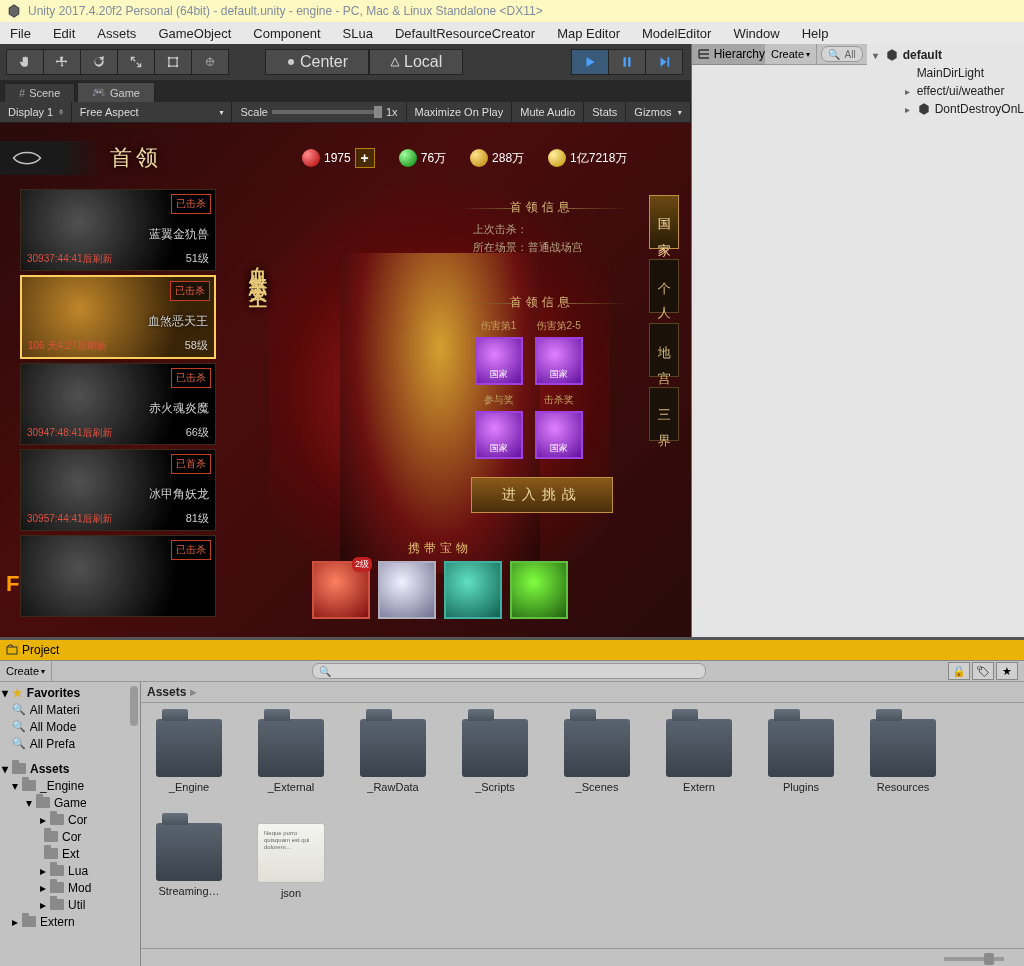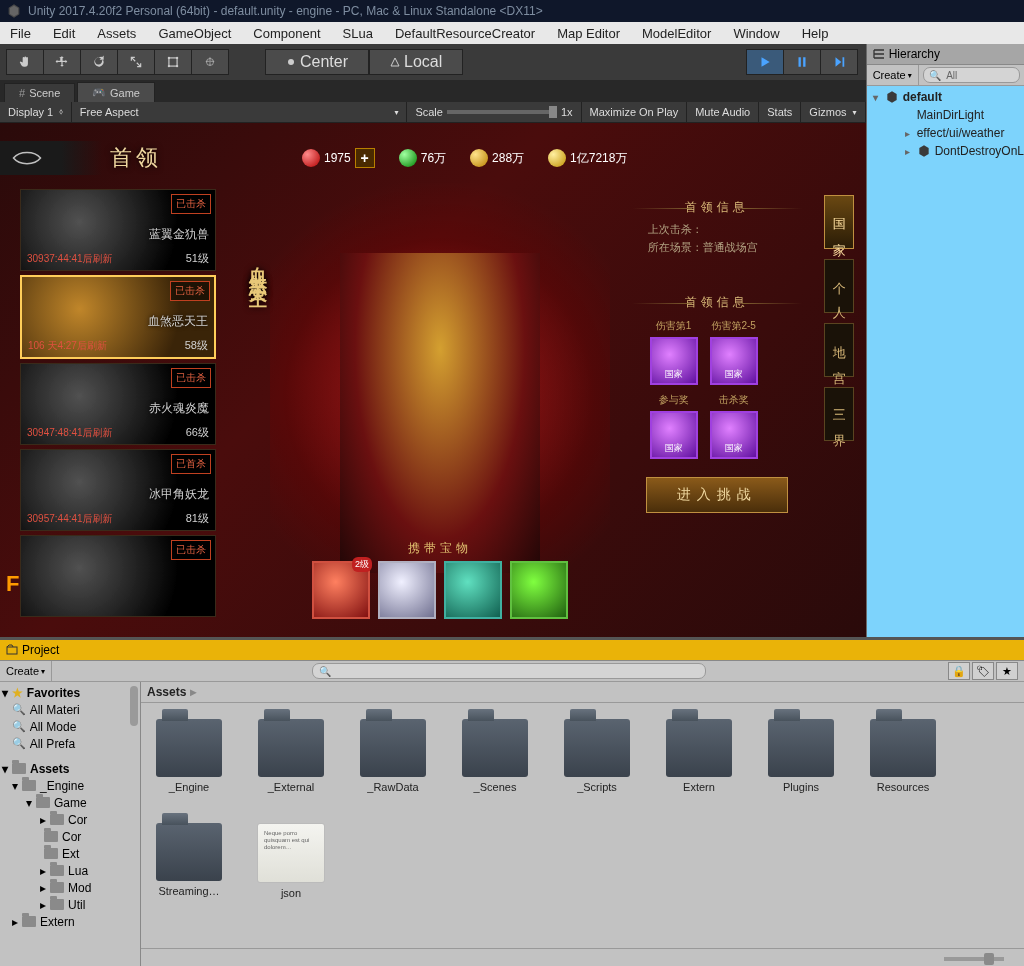--- a/index.html
+++ b/index.html
@@ -1,16 +1,16 @@
 <!DOCTYPE html>
 <html><head>
 <meta charset="utf-8">
 <style>
 html,body{margin:0;padding:0;font-family:Arial,"Microsoft YaHei",sans-serif;font-size:12px;background:#c0c0c0;width:1024px;height:966px;overflow:hidden}
-.titlebar{height:22px;background:#0f172a;display:flex;align-items:center;gap:6px;padding:0 6px;font-size:12px;color:#7e8da0}
+.titlebar{height:22px;background:#fef9c3;display:flex;align-items:center;gap:6px;padding:0 6px;font-size:12px;color:#7e8da0}
 .titlebar svg{width:16px;height:16px}
 .menubar{height:22px;background:#e8e8e8;display:flex;align-items:center;padding:0 10px;gap:22px;font-size:13px;color:#222}
 .menubar span{cursor:default}
 .top-area{display:flex;height:593px}
 .left-pane{width:872px;display:flex;flex-direction:column;background:#282828}
 .toolbar-row{height:30px;background:#3a3a3a;display:flex;align-items:center;padding:3px 6px;gap:6px;position:relative}
 .btn-group{display:flex}
 .tool-btn{width:36px;height:24px;background:#4b4b4b;border:1px solid #222;display:flex;align-items:center;justify-content:center;border-right:none}
 .tool-btn:last-child{border-right:1px solid #222}
 .tool-btn svg{width:14px;height:14px;fill:#ccc}
@@ -79,21 +79,21 @@
 .gem-section{position:absolute;left:280px;bottom:18px;width:320px}
 .gem-title{color:#e0c070;font-size:12px;text-align:center;margin-bottom:4px;letter-spacing:4px}
 .gem-row{display:flex;gap:8px;justify-content:center}
 .gem-slot{width:54px;height:54px;border:2px solid #7a40d0;background:radial-gradient(circle at 40% 35%,#8040d0,#2a0a50);position:relative}
 .gem-slot.red{border-color:#d05040;background:radial-gradient(circle at 40% 35%,#ff8060,#801010)}
 .gem-slot.teal{border-color:#40b0a0;background:radial-gradient(circle at 40% 35%,#60e0c0,#106050)}
 .gem-slot.green{border-color:#60c040;background:radial-gradient(circle at 40% 35%,#80ff40,#206010)}
 .gem-slot.white{border-color:#b0b0c0;background:radial-gradient(circle at 40% 35%,#f0f0ff,#707090)}
 .gem-badge{position:absolute;top:-6px;right:-4px;background:#c02020;color:#fff;font-size:9px;padding:1px 3px;border-radius:6px}
 
-.hierarchy-pane{flex:1;background:#7dd3fc;border-left:1px solid #6a6a6a;display:flex;flex-direction:column;font-size:12px}
+.hierarchy-pane{flex:1;background:#e5e5e5;border-left:1px solid #6a6a6a;display:flex;flex-direction:row;font-size:12px}
 .pane-tab{height:20px;background:#a6a6a6;border-bottom:1px solid #888;display:flex;align-items:center;padding-left:6px;gap:4px}
 .pane-tab svg{width:12px;height:12px;fill:none;stroke:#333;stroke-width:1.3}
 .hier-toolbar{height:20px;background:#c2c2c2;display:flex;align-items:center;border-bottom:1px solid #999;font-size:11px}
 .hier-toolbar .create{padding:0 6px;border-right:1px solid #999;height:100%;display:flex;align-items:center;gap:2px}
 .hier-toolbar .search{flex:1;margin:0 4px;height:14px;border:1px solid #999;border-radius:7px;background:#d4d4d4;display:flex;align-items:center;padding:0 6px;font-size:10px;color:#666}
 .tree{padding:2px 0;color:#222}
 .tree-row{display:flex;align-items:center;gap:4px;height:18px;padding-left:4px}
 .tree-row.bold{font-weight:bold}
 .tree-row .arrow{width:10px;text-align:center;color:#666;font-size:10px}
 .tree-row .cube{width:14px;height:14px}
@@ -537,25 +537,25 @@
         <div class="asset">
             <div class="thumb"></div>
             <span>_External</span>
           </div>
         <div class="asset">
             <div class="thumb"></div>
             <span>_RawData</span>
           </div>
         <div class="asset">
             <div class="thumb"></div>
+            <span>_Scripts</span>
+          </div>
+        <div class="asset">
+            <div class="thumb"></div>
             <span>_Scenes</span>
-          </div>
-        <div class="asset">
-            <div class="thumb"></div>
-            <span>_Scripts</span>
           </div>
         <div class="asset">
             <div class="thumb"></div>
             <span>Extern</span>
           </div>
         <div class="asset">
             <div class="thumb"></div>
             <span>Plugins</span>
           </div>
         <div class="asset">

